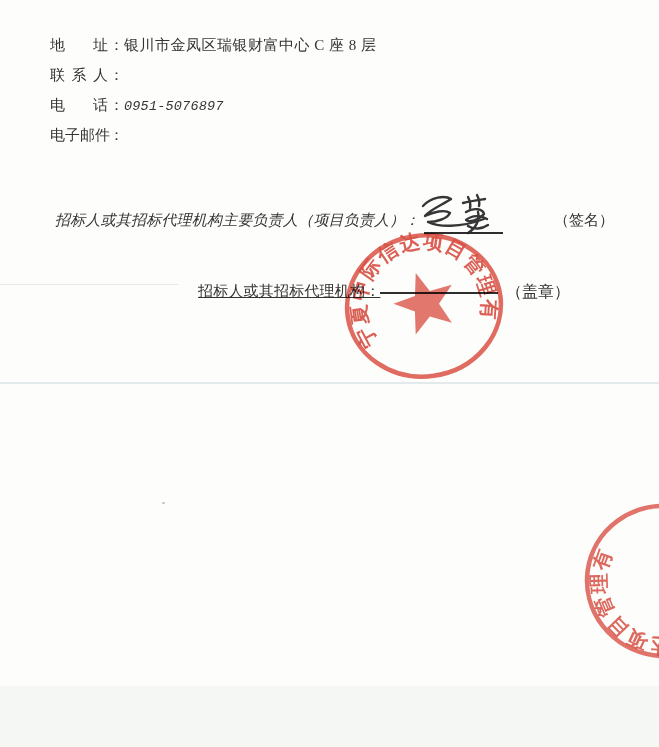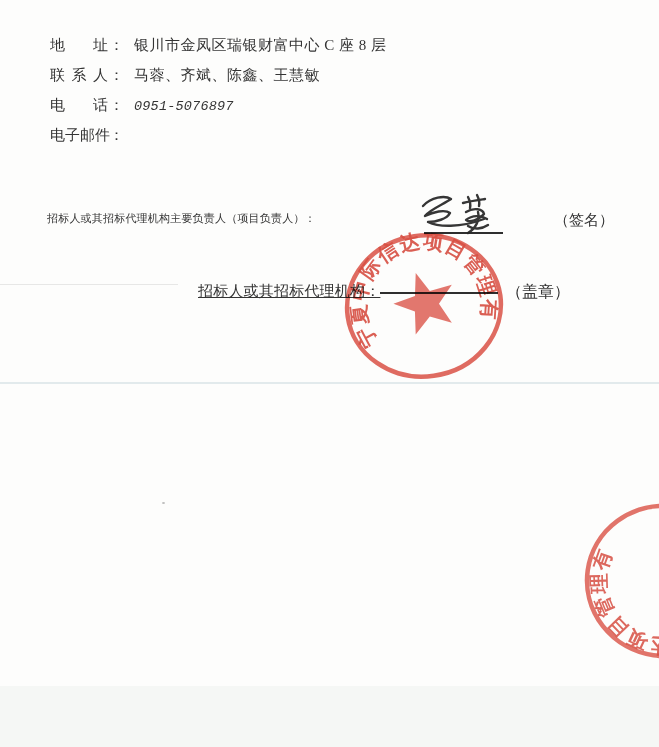--- a/index.html
+++ b/index.html
@@ -7,24 +7,24 @@
     position:relative;width:659px;height:747px;overflow:hidden;
     background:#fdfdfc;
     font-family:"Liberation Serif","DejaVu Serif",serif;
     color:#343434;
   }
   
   .contact{position:absolute;left:50px;top:36px;}
   .contact-row{display:flex;align-items:baseline;height:16px;margin-bottom:14px;}
   .crow-label{display:inline-flex;justify-content:space-between;width:58px;font-size:15px;}
   .crow-colon{font-size:15px;margin-left:1px;}
-  .crow-value{margin-left:10px;font-size:15px;letter-spacing:0.5px;white-space:nowrap;}
+  .crow-value{font-size:15px;letter-spacing:0.5px;white-space:nowrap;}
   .crow-value.mono{font-family:"Liberation Mono","DejaVu Sans Mono",monospace;font-size:13.5px;letter-spacing:0.2px;font-style:italic;}
   
-  .resp-label{position:absolute;left:47px;top:211px;font-size:11px;letter-spacing:0.2px;white-space:nowrap;}
+  .resp-label{position:absolute;left:55px;top:211px;font-size:15px;letter-spacing:0.2px;white-space:nowrap;font-style:italic;}
   .sig-underline{position:absolute;left:424px;top:232px;width:79px;height:2px;background:#2e2e2e;}
   .signature{position:absolute;left:414px;top:186px;}
   .resp-suffix{position:absolute;left:510px;top:211px;font-size:15px;white-space:nowrap;margin-left:44px;}
   
   .agency-label{position:absolute;left:198px;top:282px;font-size:15px;letter-spacing:0.2px;white-space:nowrap;text-decoration:underline;}
   .agency-underline{position:absolute;left:380px;top:292px;width:118px;height:2px;background:#2e2e2e;}
   .agency-suffix{position:absolute;left:506px;top:282px;font-size:16px;white-space:nowrap;}
   
   .seal{position:absolute;mix-blend-mode:multiply;}
   .main-seal{left:324px;top:206px;}
@@ -50,21 +50,20 @@
         <span class="crow-colon">：</span>
         <span class="crow-value">银川市金凤区瑞银财富中心 C 座 8 层</span>
       </div>
       <div class="contact-row">
         <span class="crow-label">
           <span class="lc">联</span>
           <span class="lc">系</span>
           <span class="lc">人</span>
         </span>
         <span class="crow-colon">：</span>
-        <span class="crow-value">马蓉、齐斌、陈鑫、王慧敏</span>
       </div>
       <div class="contact-row">
         <span class="crow-label">
           <span class="lc">电</span>
           <span class="lc">话</span>
         </span>
         <span class="crow-colon">：</span>
         <span class="crow-value mono">0951-5076897</span>
       </div>
       <div class="contact-row">

